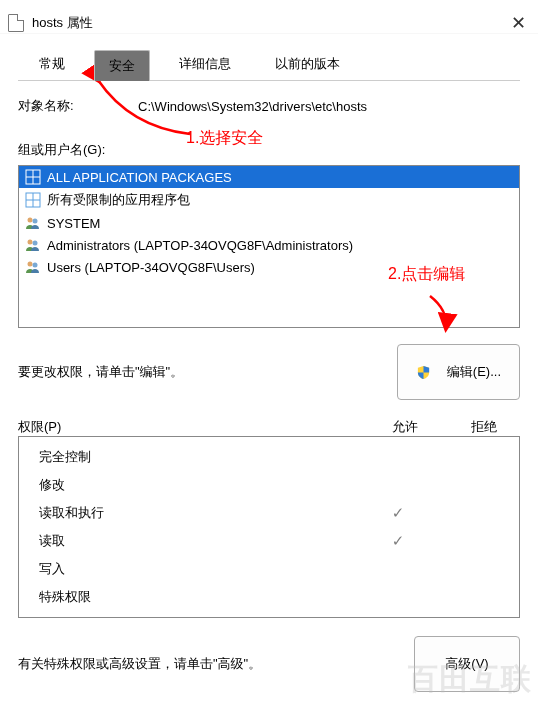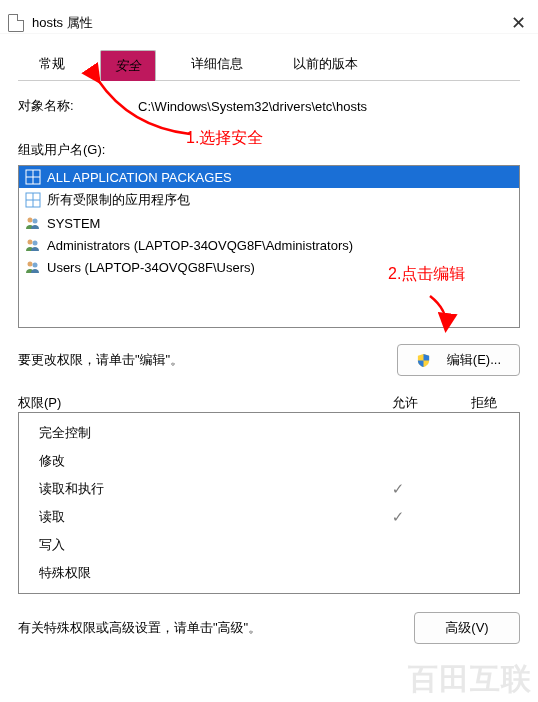--- a/index.html
+++ b/index.html
@@ -47,41 +47,40 @@
     color: #333;
     padding-right: 2px;
   }
 
   .content { padding: 14px 18px 18px 18px; }
 
   .tab-row {
     border-bottom: 1px solid #ccc;
     display: flex;
     align-items: flex-end;
-    gap: 18px;
+    gap: 12px;
     padding-left: 6px;
     position: relative;
   }
   .tab {
     padding: 6px 14px 6px 14px;
     border: 1px solid #ccc;
     border-bottom: none;
     background: #f3f3f3;
     margin-right: 2px;
     border-radius: 2px 2px 0 0;
     cursor: pointer;
     position: relative;
   }
   .tab.active {
-    background: #be185d;
+    background: #737373;
     border-color: #bbb;
     position: relative;
     top: 1px;
     z-index: 2;
-    font-style: italic;
   }
   .tab-aux { border: 1px solid transparent; background: transparent; }
 
   .row { display: flex; align-items: center; margin-top: 16px; }
   .row-label { width: 120px; }
   .row-val { flex: 1; }
 
   .list-label { margin-top: 26px; }
 
   .user-list {
@@ -108,21 +107,21 @@
   .edit-row {
     display: flex;
     align-items: center;
     margin-top: 16px;
   }
   .edit-text { flex:1; }
   .btn {
     border: 1px solid #aaa;
     background: #fdfdfd;
     border-radius: 4px;
-    padding: 6px 18px;
+    padding: 18px 18px;
     cursor: pointer;
     font-size: 13px;
     display: inline-flex;
     align-items: center;
     gap: 16px;
   }
   .shield { width:15px; height:15px; }
 
   .perm-header { margin-top: 18px; }
   .perm-header .line1 { }

